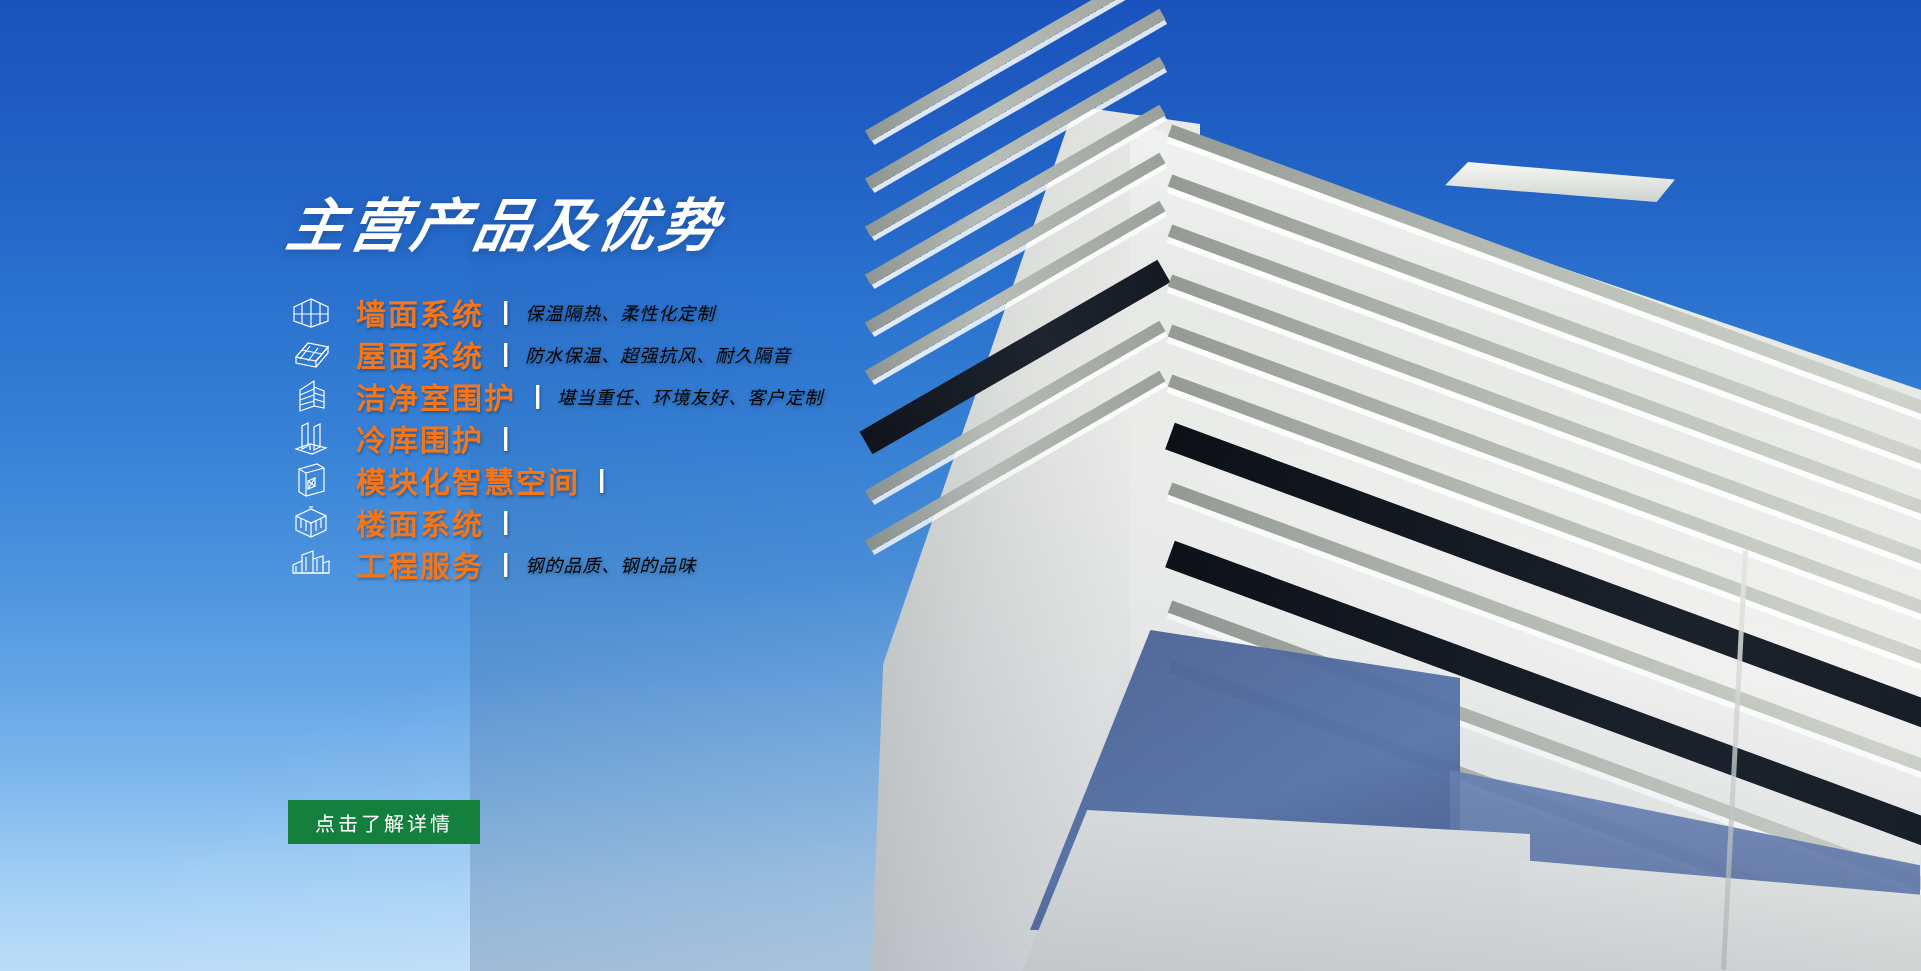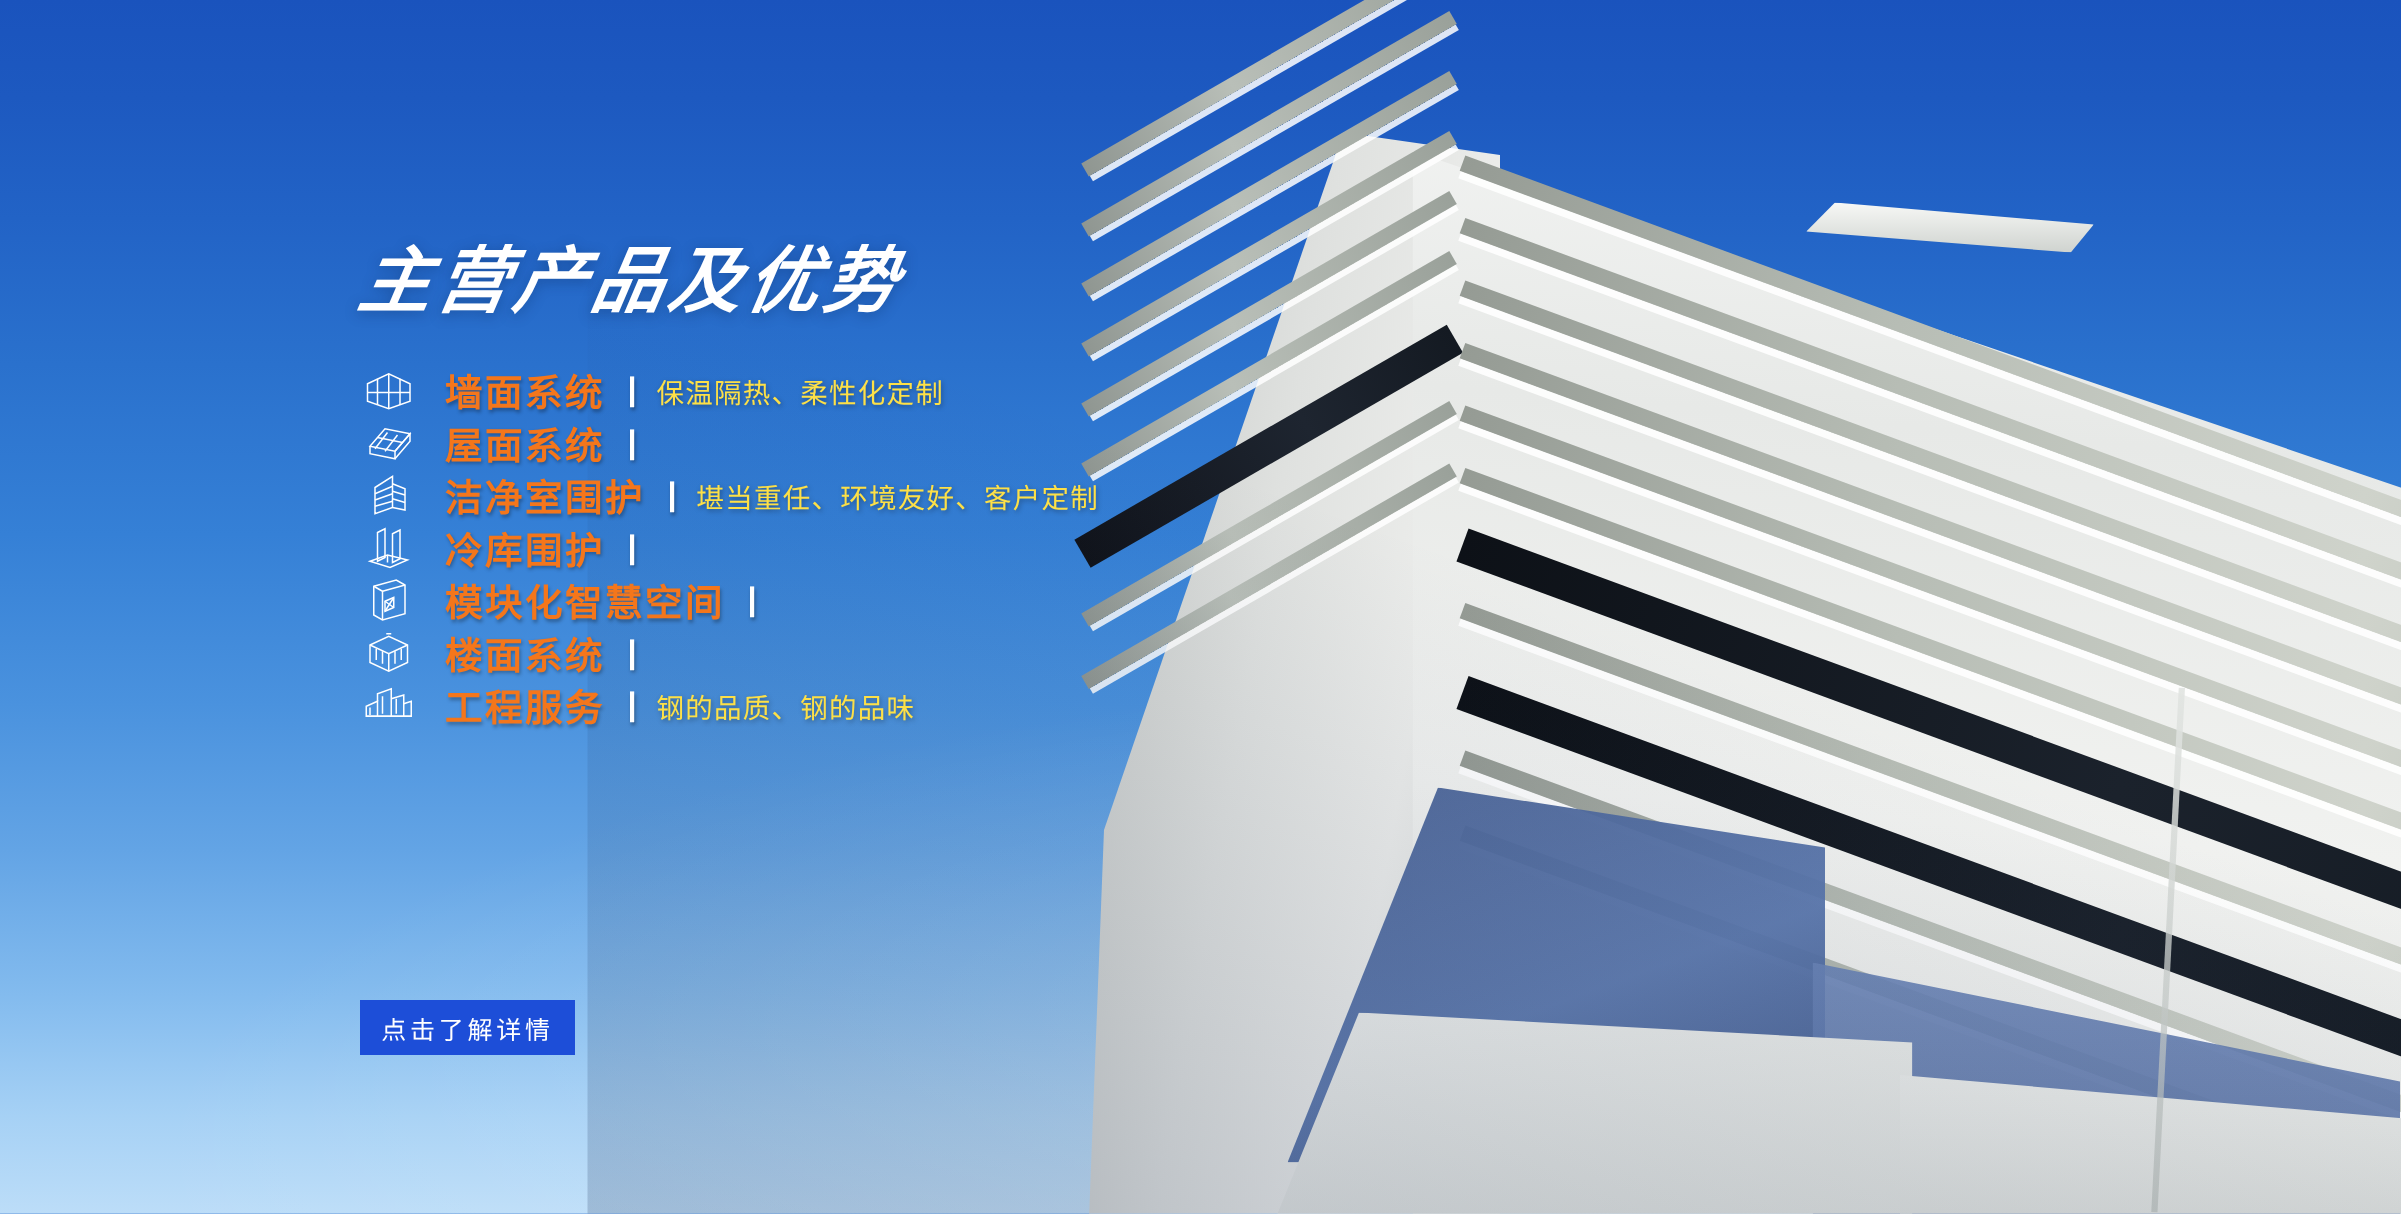--- a/index.html
+++ b/index.html
@@ -154,29 +154,30 @@
     color:#F4761B; font-size:30px; font-weight:800; letter-spacing:2px;
     text-shadow:1px 2px 3px rgba(0,0,0,.30);
     white-space:nowrap;
   }
   .sep{
     color:#ffffff; font-size:26px; font-weight:800;
     margin:0 16px 0 18px;
     text-shadow:1px 2px 3px rgba(0,0,0,.35);
   }
   .desc{
-    color:#fde047; font-size:22px; font-weight:500; letter-spacing:1px;
+    color:#000000; font-size:18px; font-weight:500; letter-spacing:1px;
     white-space:nowrap;
     text-shadow:1px 2px 4px rgba(0,0,0,.35);
+    font-style:italic;
   }
 
   .cta{
     position:absolute; left:288px; top:800px;
-    width:172px; height:44px;
-    background:#1d4ed8; color:#ffffff;
+    width:192px; height:44px;
+    background:#15803d; color:#ffffff;
     border:none; cursor:pointer;
     font-size:20px; letter-spacing:3px; font-weight:500;
     display:flex; align-items:center; justify-content:center;
     font-family:"Liberation Sans","DejaVu Sans",sans-serif;
   }
 </style>
 </head>
 <body>
 
 <div id="stage">
@@ -249,20 +250,21 @@
             <path d="M6 20 L18 6 L38 10 L26 24 Z"></path>
             <path d="M6 20 L6 26 L26 30 L26 24"></path>
               <path d="M26 24 L38 10 L38 16 L26 30"></path>
             <path d="M12 13 L32 17"></path>
               <path d="M20 9 L10 22"></path>
               <path d="M28 11 L18 24"></path>
           </svg>
         </span>
         <span class="cat">屋面系统</span>
         <span class="sep">|</span>
+        <span class="desc">防水保温、超强抗风、耐久隔音</span>
       </div>
 
       <div class="row">
         <span class="ico">
           <svg width="42" height="36" viewBox="0 0 42 36" fill="none" stroke="#ffffff" stroke-width="1.2">
             <path d="M10 12 L24 3 L24 28 L10 33 Z"></path>
             <path d="M24 9 L34 13 L34 30 L24 28"></path>
             <path d="M10 17 L24 11"></path>
               <path d="M10 22 L24 17"></path>
               <path d="M10 27 L24 23"></path>

